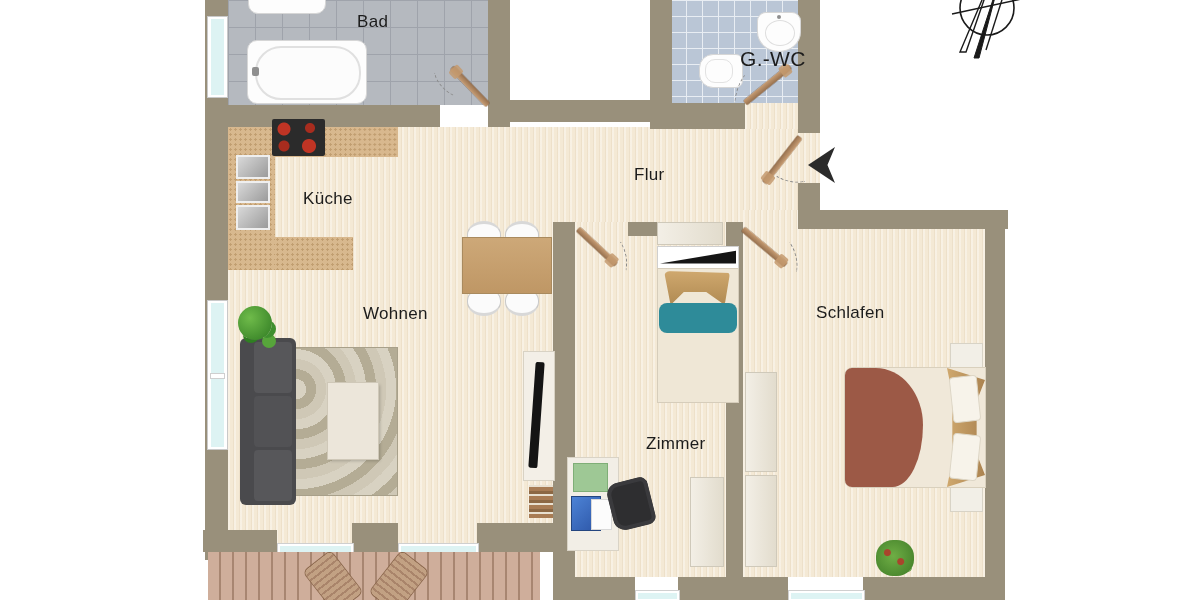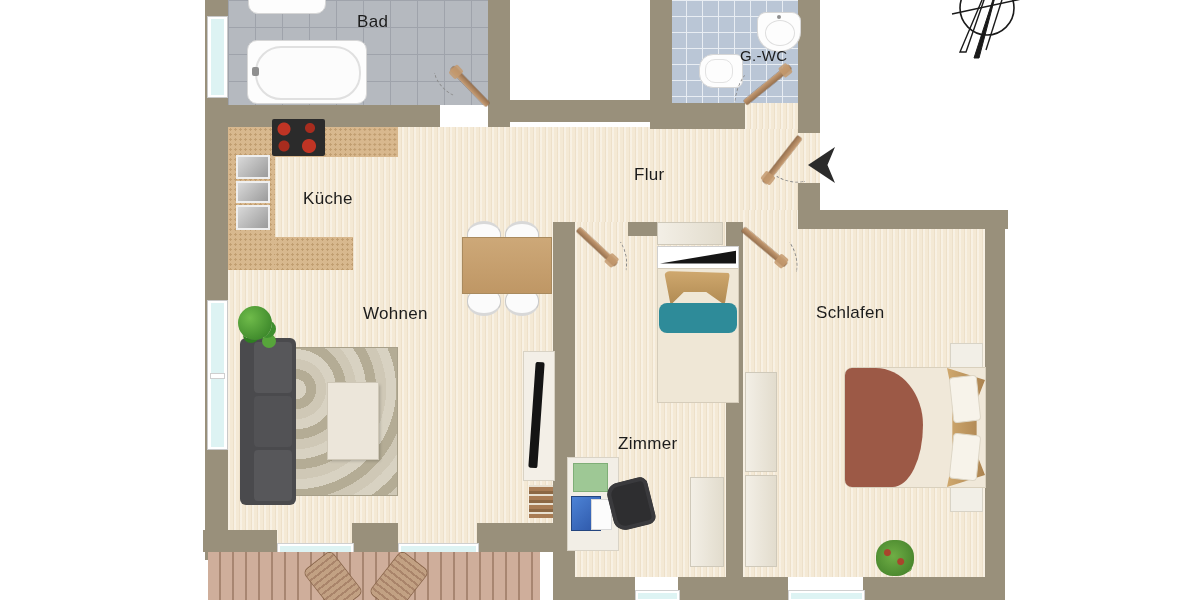--- a/index.html
+++ b/index.html
@@ -20,21 +20,21 @@
     background-size:16px 16px;}
   .window{position:absolute;background:#ffffff;border:1px solid #c9c9c9;}
   .window .glass{position:absolute;left:3px;right:3px;top:2px;bottom:2px;background:var(--window_glass,#ddf3f3);}
   .window .mull{position:absolute;left:2px;right:2px;top:50%;height:4px;margin-top:-2px;background:#fff;border:1px solid #cfcfcf;}
   .slidedoor{position:absolute;background:#fff;border:1px solid #cfcfcf;}
   .slidedoor .glass{position:absolute;left:2px;right:2px;top:2px;bottom:2px;background:var(--window_glass,#ddf3f3);}
   .deck{position:absolute;background:var(--deck,#cfae9b);
     background-image:repeating-linear-gradient(90deg,rgba(0,0,0,0) 0 11px,rgba(120,85,62,.45) 11px 13px);}
   
   .room-label{position:absolute;font-size:17px;letter-spacing:.3px;white-space:nowrap;}
-  .room-label.small{font-size:15px;}
+  .room-label.small{font-size:21px;}
   
   .leaf{position:absolute;height:6px;background:linear-gradient(180deg,#c79d74,#96704e);
     transform-origin:left center;border-radius:2px;box-shadow:0 0 0 .5px rgba(90,60,35,.4);}
   .leaf::after{content:"";position:absolute;right:1px;top:-3px;width:10px;height:12px;
     background:linear-gradient(180deg,#d9b астр,#b08a60);background:#c49a6e;border-radius:2px;opacity:.85;}
   .arc{position:absolute;border:1.6px dashed #8a8a8a;background:none;}
   
   .white-fix{position:absolute;background:#fdfdfd;border:1px solid #d6d6d6;}
   .counter{position:absolute;background:var(--counter,#d8b88e);
     background-image:radial-gradient(rgba(150,110,60,.35) 1px,transparent 1.4px);background-size:5px 5px;}
@@ -202,16 +202,16 @@
     <polygon points="70,10 44,90 49,90" fill="#1a1a1a" stroke="#1a1a1a" stroke-width="1"></polygon>
     <line x1="77" y1="16" x2="56" y2="82" stroke="#1a1a1a" stroke-width="1.4"></line>
     <line x1="22" y1="46" x2="96" y2="30" stroke="#1a1a1a" stroke-width="1.4"></line>
   </svg>
 
   <div class="room-label" style="left:357px;top:12px;">Bad</div>
   <div class="room-label small" style="left:740px;top:47px;">G.-WC</div>
   <div class="room-label" style="left:634px;top:165px;">Flur</div>
   <div class="room-label" style="left:303px;top:189px;">Küche</div>
   <div class="room-label" style="left:363px;top:304px;">Wohnen</div>
-  <div class="room-label" style="left:618px;top:434px;">Zimmer</div>
+  <div class="room-label" style="left:602px;top:434px;padding-left:44px;">Zimmer</div>
   <div class="room-label" style="left:816px;top:303px;">Schlafen</div>
 
 </div>
 
 </body></html>

